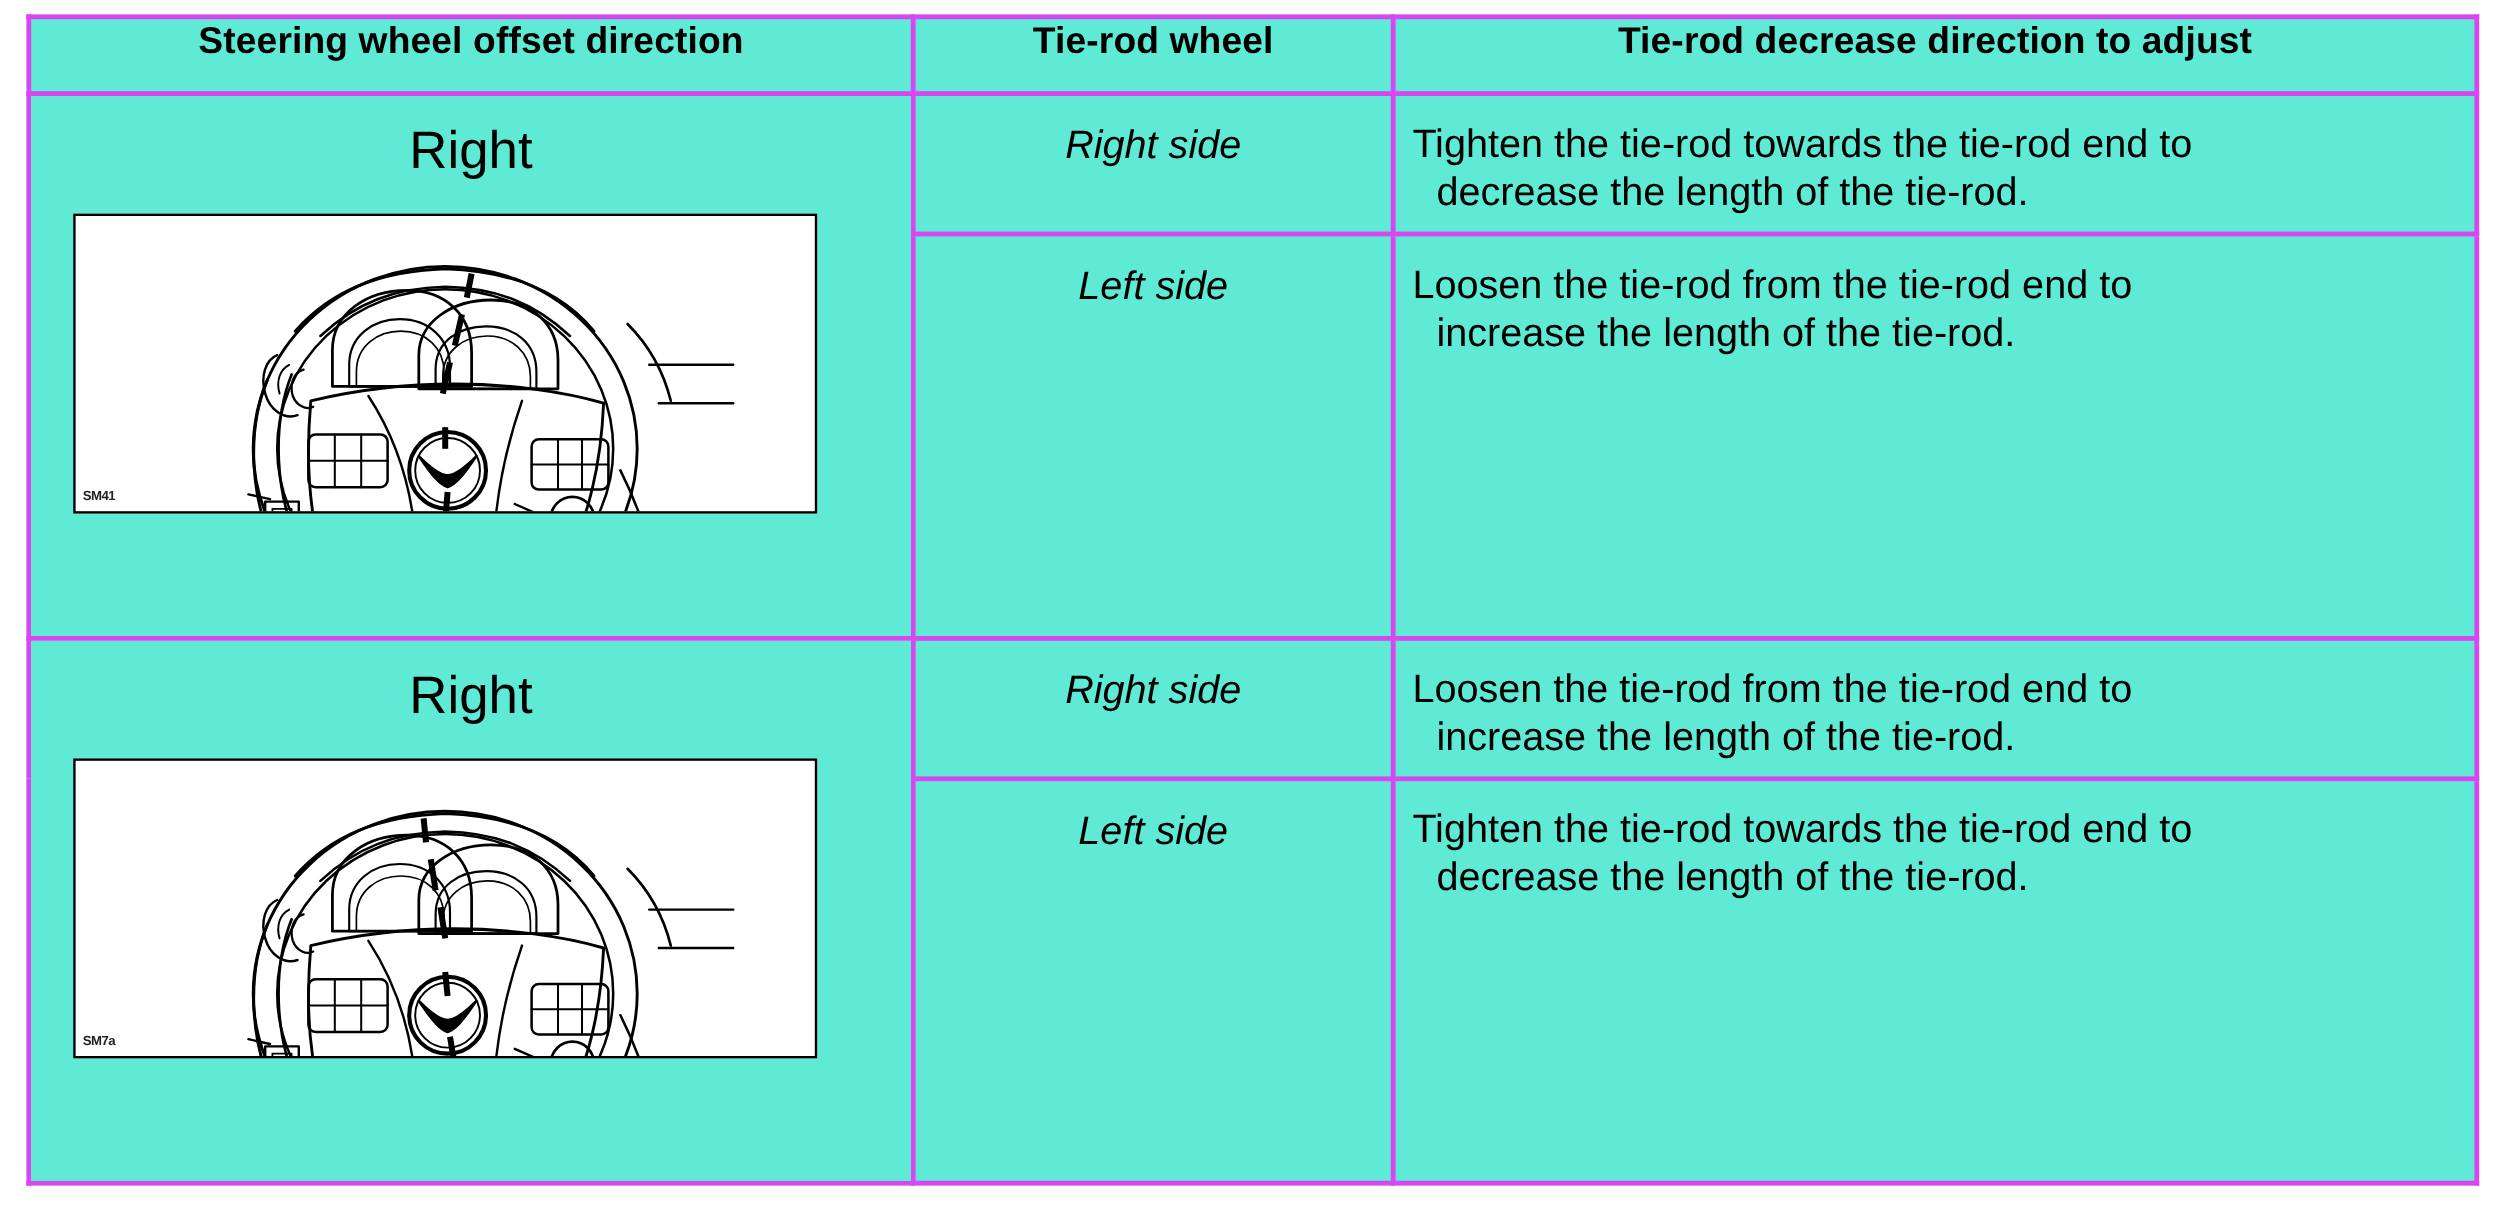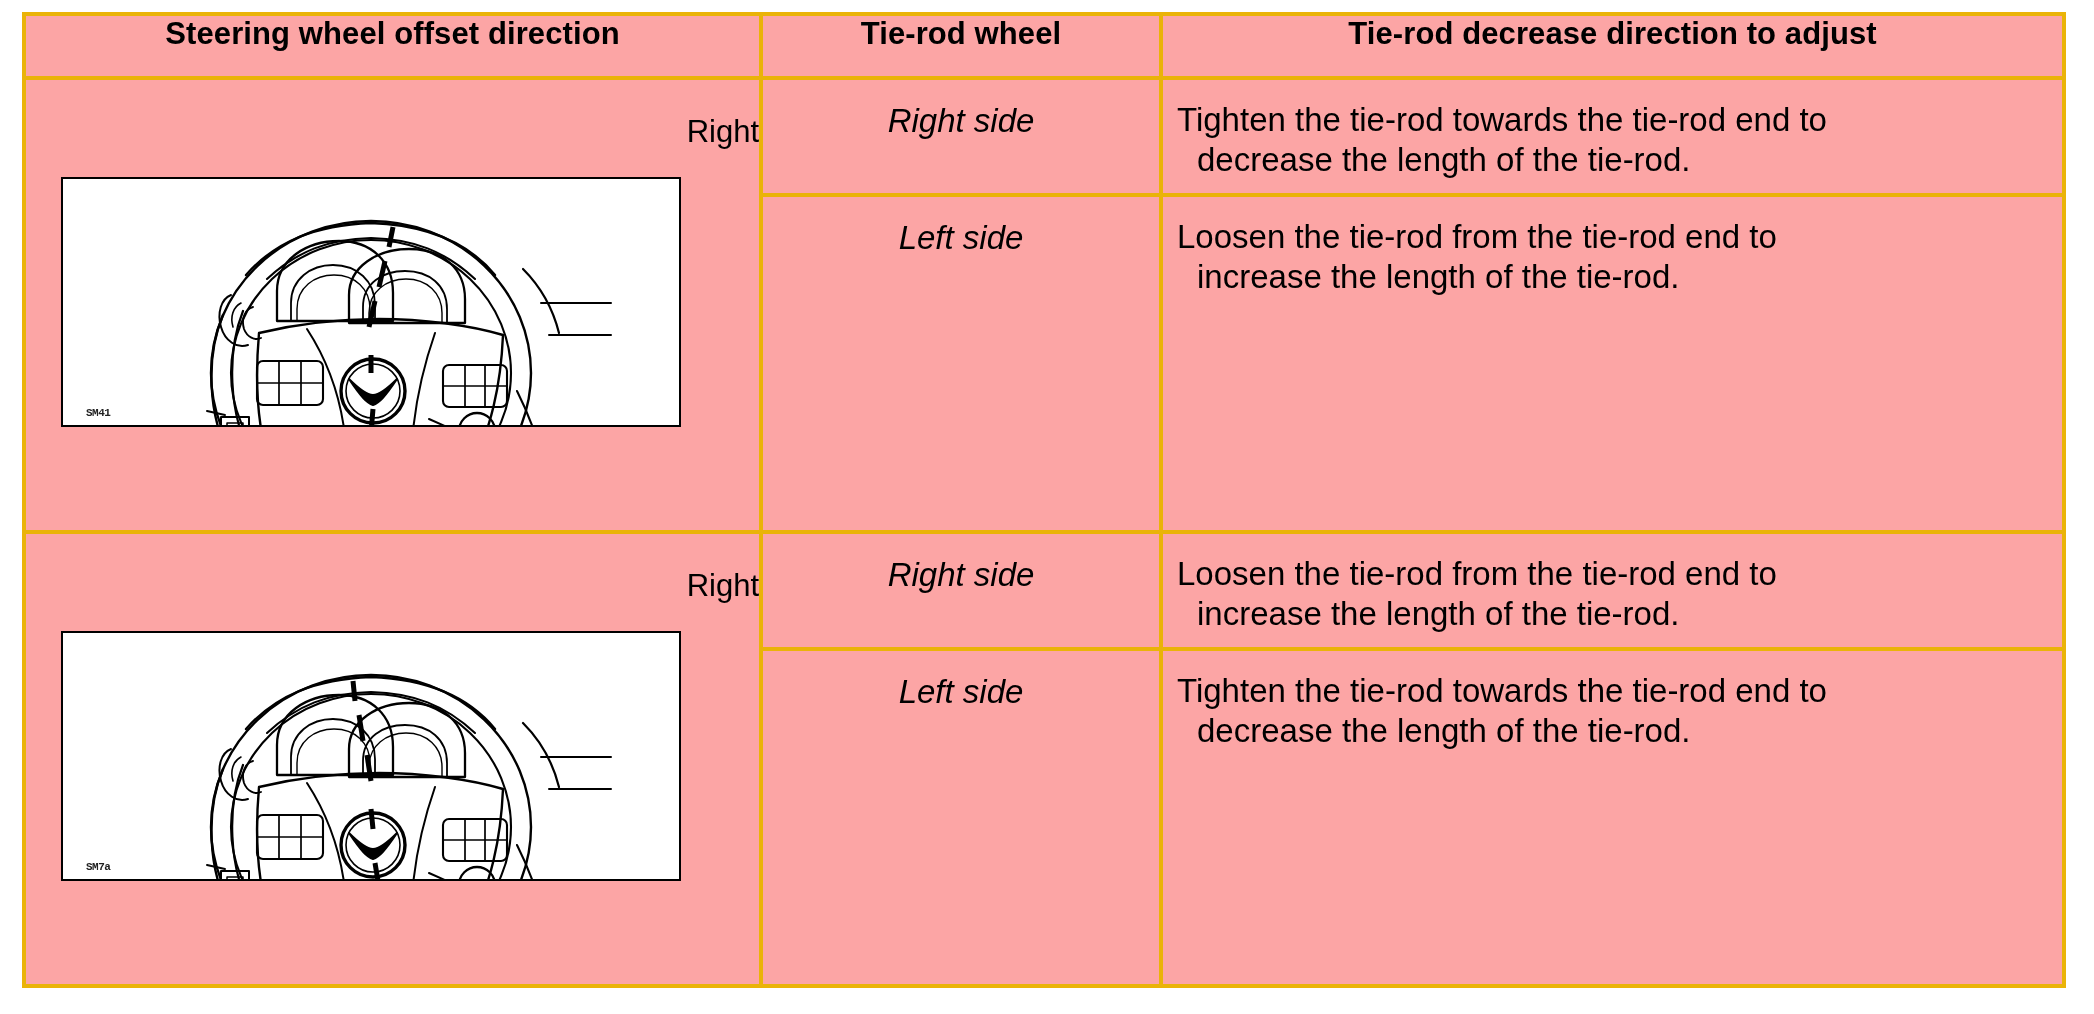--- a/index.html
+++ b/index.html
@@ -29,24 +29,24 @@
     height: 976px;
     border-collapse: collapse;
     table-layout: fixed;
     background: #ffffff;
   }
   .spec-table col.c1 { width: 737px; }
   .spec-table col.c2 { width: 400px; }
   .spec-table col.c3 { width: 903px; }
 
   .spec-table td, .spec-table th {
-    border: 4px solid #eab308;
+    border: 4px solid #d946ef;
     padding: 0;
     vertical-align: top;
-    background: #fca5a5;
+    background: #5eead4;
   }
   
   .hdr-cell {
     height: 60px;
     text-align: center;
     vertical-align: middle;
     font-weight: bold;
     font-size: 31px;
     letter-spacing: 0.1px;
     font-family: "Liberation Sans", sans-serif;
@@ -55,48 +55,48 @@
   .thin-top { border-top-width: 2px; }
   .thin-bottom { border-bottom-width: 2px; }
 
   
   .dir-cell {
     position: relative;
     vertical-align: top;
     text-align: center;
   }
   .dir-label {
-    font-size: 31px;
+    font-size: 44px;
     line-height: 1;
-    padding-top: 36px;
-    text-align: right;
+    padding-top: 24px;
+    text-align: center;
   }
   .illus-frame {
     position: relative;
     margin: 30px auto 0 35px;
     width: 620px;
     height: 250px;
     border: 2px solid #000000;
     background: #ffffff;
     box-sizing: border-box;
     overflow: hidden;
   }
   .illus-frame svg {
     display: block;
     position: absolute;
     left: 0;
     top: 0;
   }
   .illus-code {
     position: absolute;
-    left: 23px;
+    left: 6px;
     bottom: 6px;
     font-size: 11px;
     font-weight: bold;
-    font-family: Liberation Mono, monospace;
+    font-family: Liberation Sans, sans-serif;
     letter-spacing: -0.5px;
     color: #222;
   }
 
   
   .adj-cell {
     text-align: center;
     vertical-align: top;
   }
   .adj-label {

